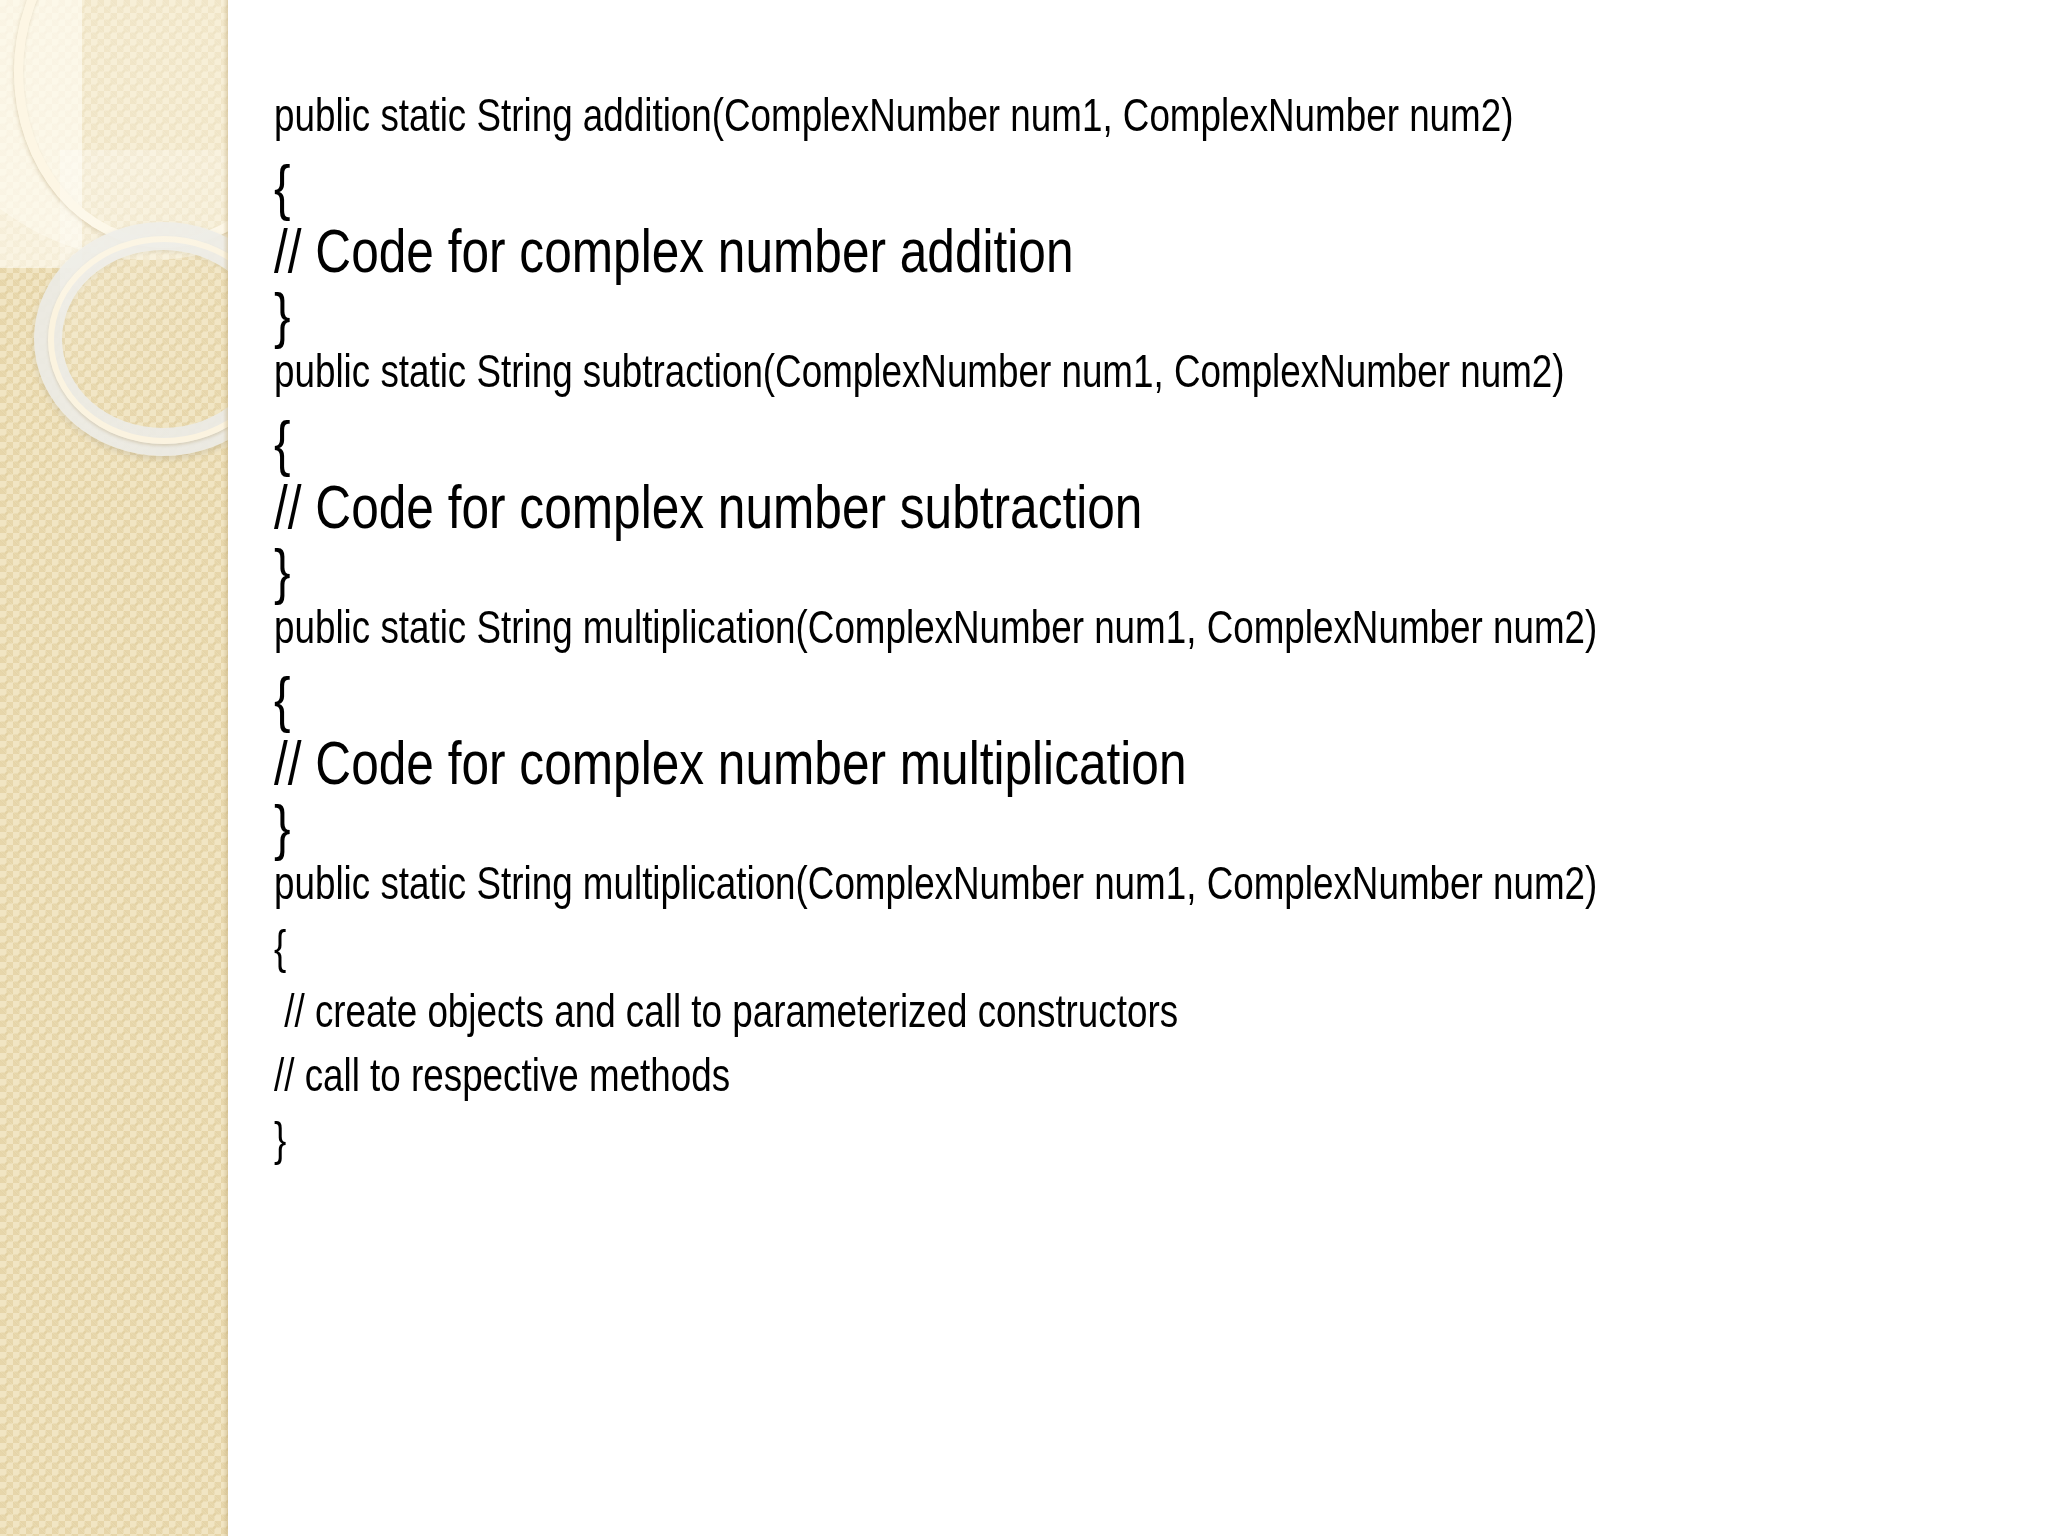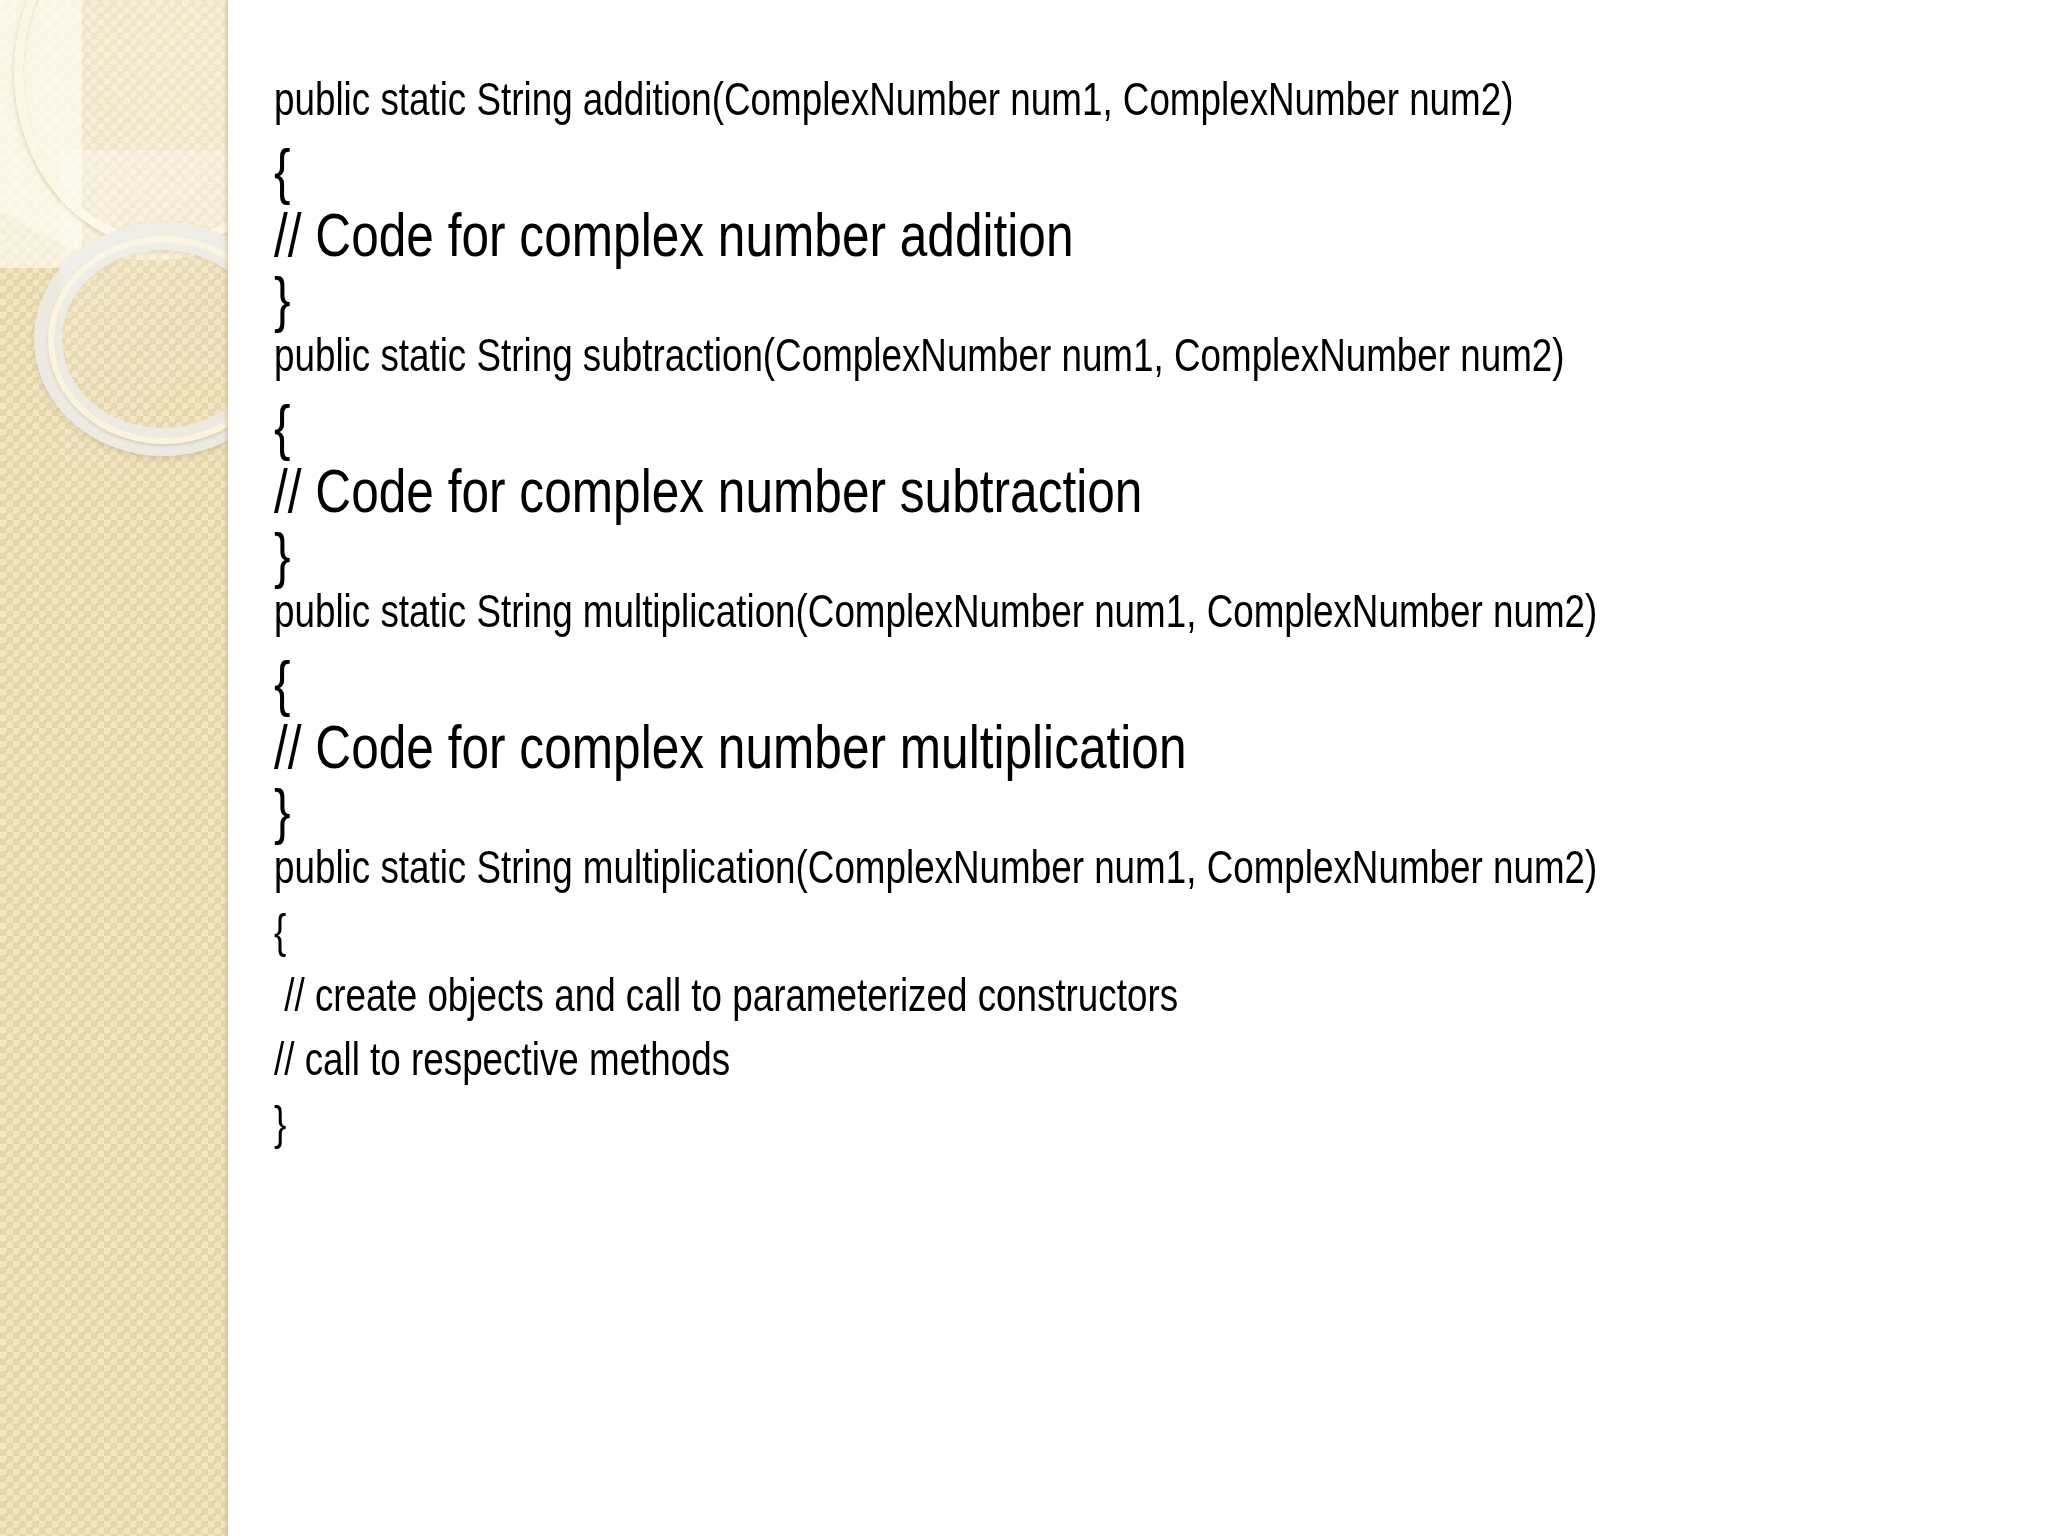--- a/index.html
+++ b/index.html
@@ -137,21 +137,21 @@
     left: 228px;
     top: 0;
     right: 0;
     height: 1536px;
     background: #ffffff;
   }
 
   #code-block {
     position: absolute;
     left: 46px;
-    top: 76px;
+    top: 92px;
     right: 10px;
   }
 
   .code-line {
     display: block;
     color: #000000;
     font-family: "Liberation Sans Narrow", "Liberation Sans", "DejaVu Sans", sans-serif;
     font-stretch: condensed;
     transform: scaleX(0.80);
     transform-origin: left center;

